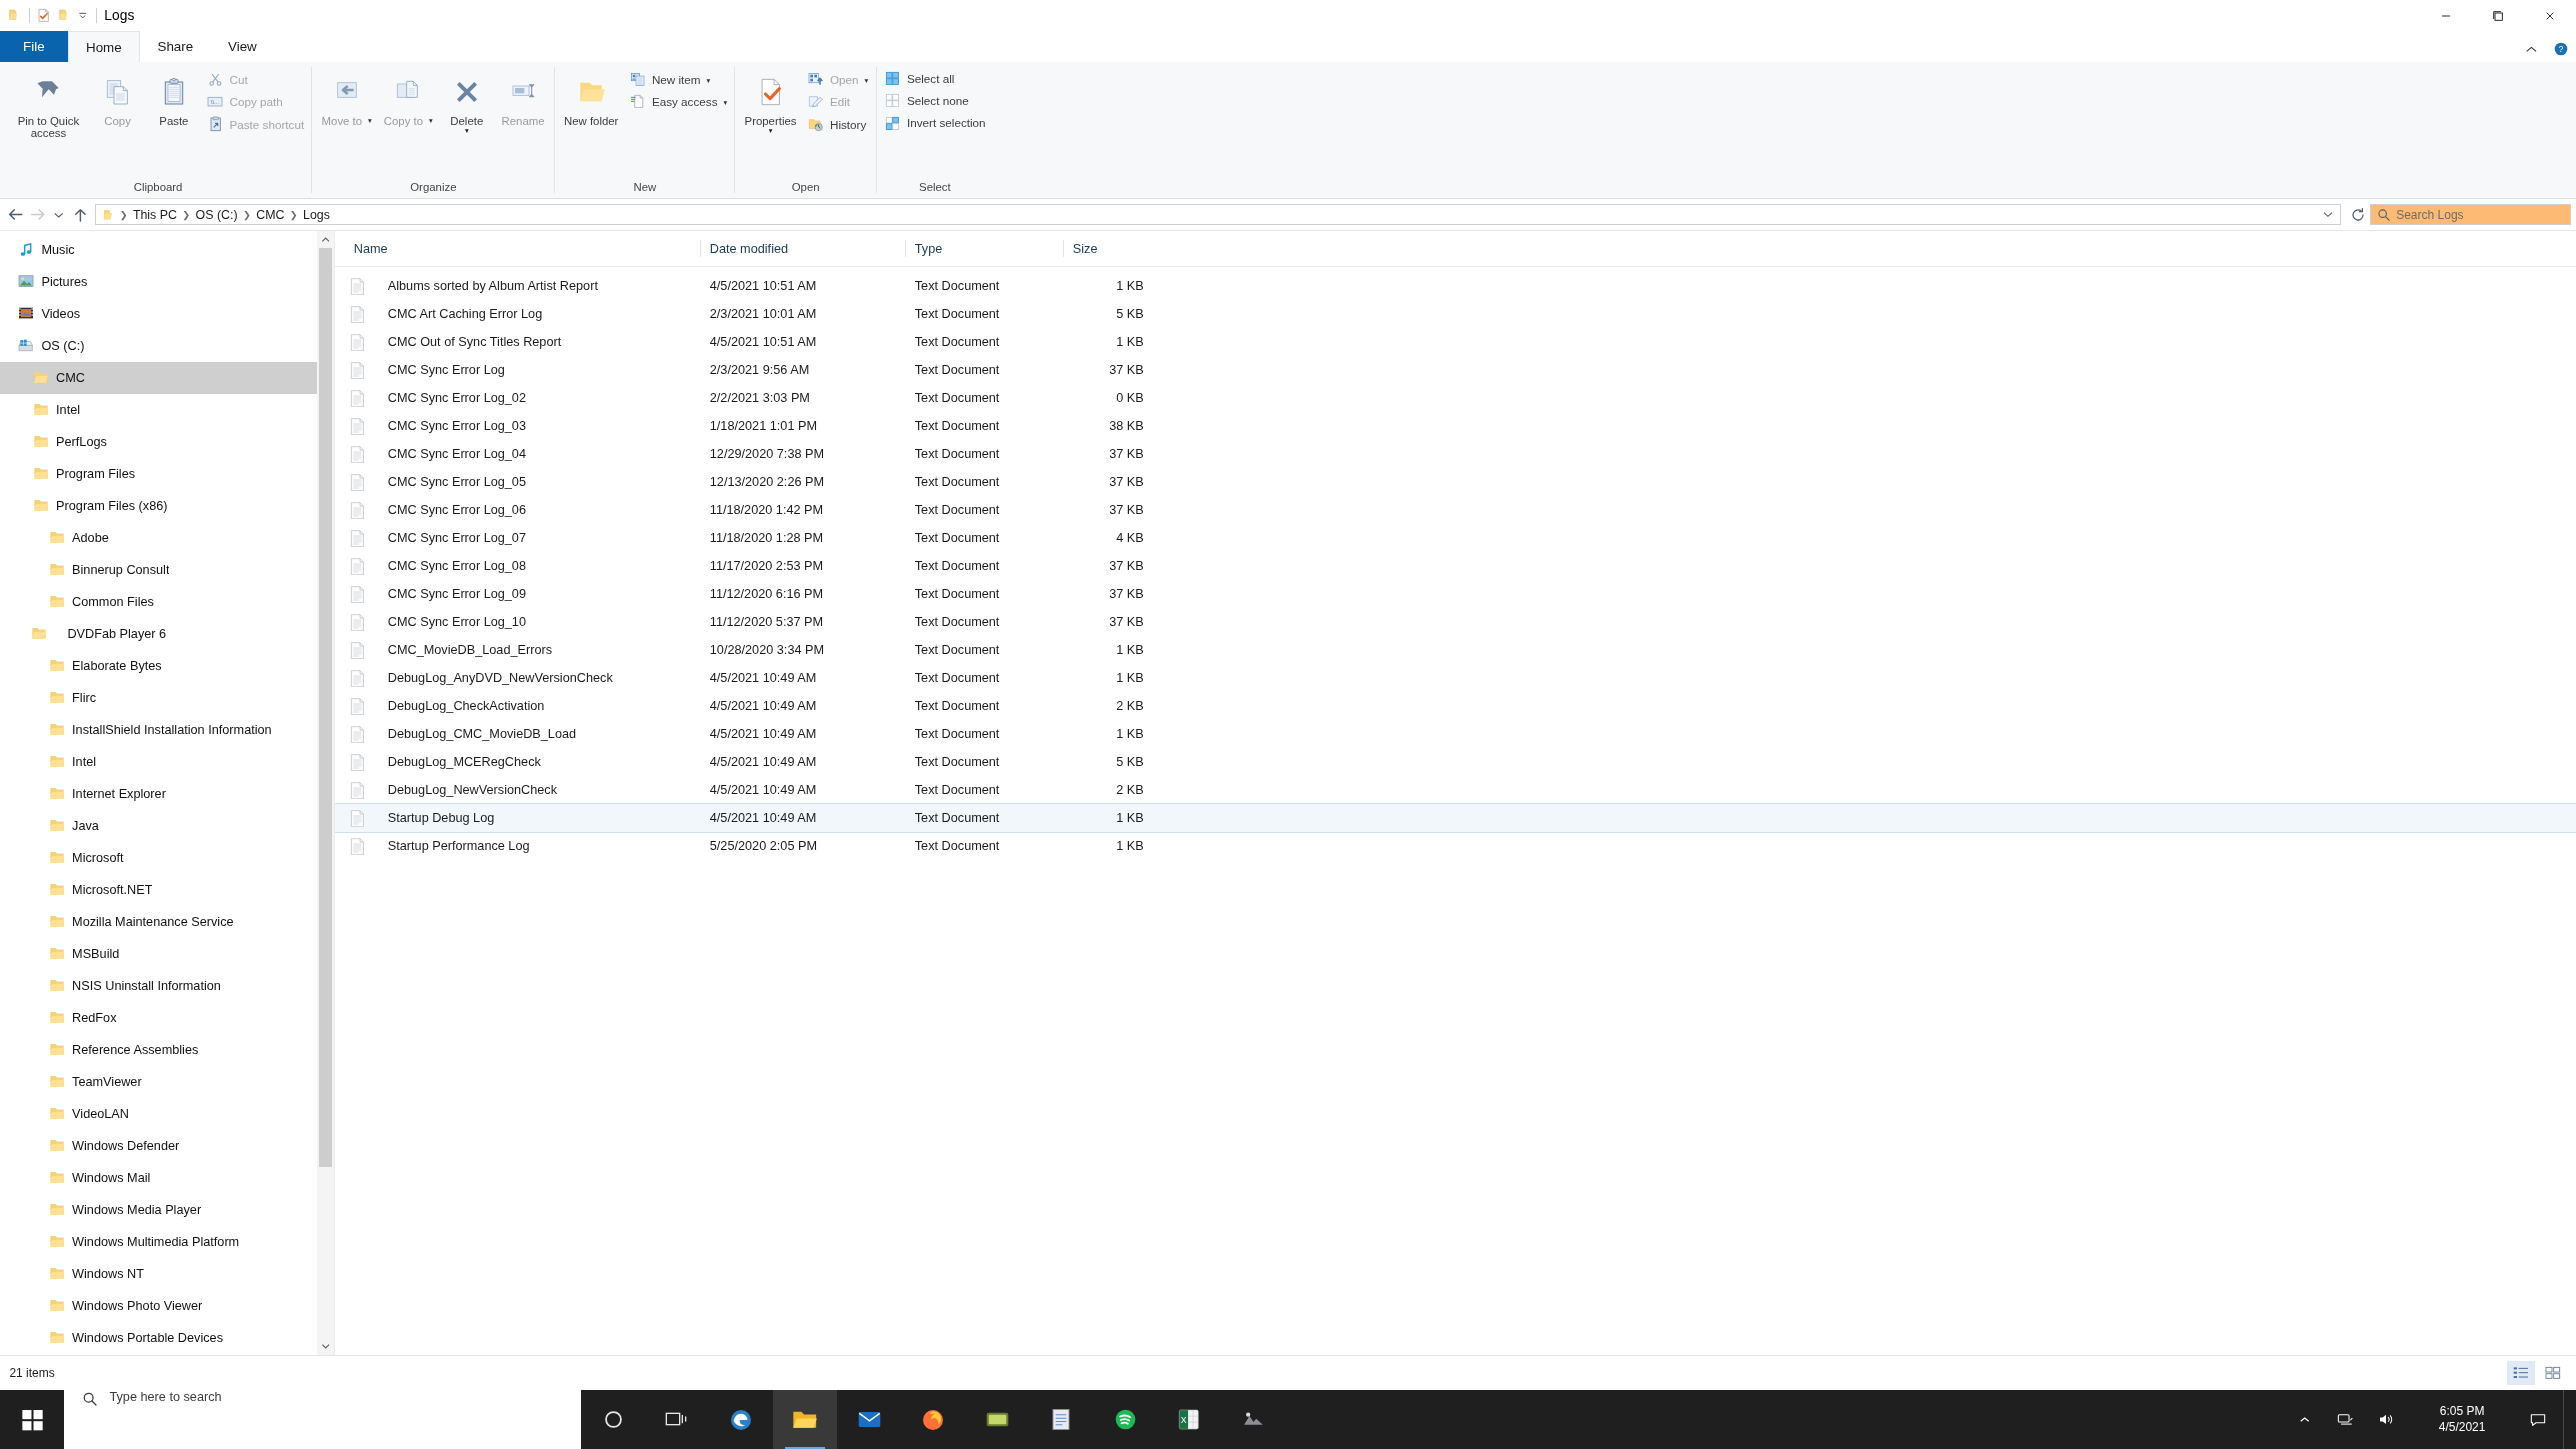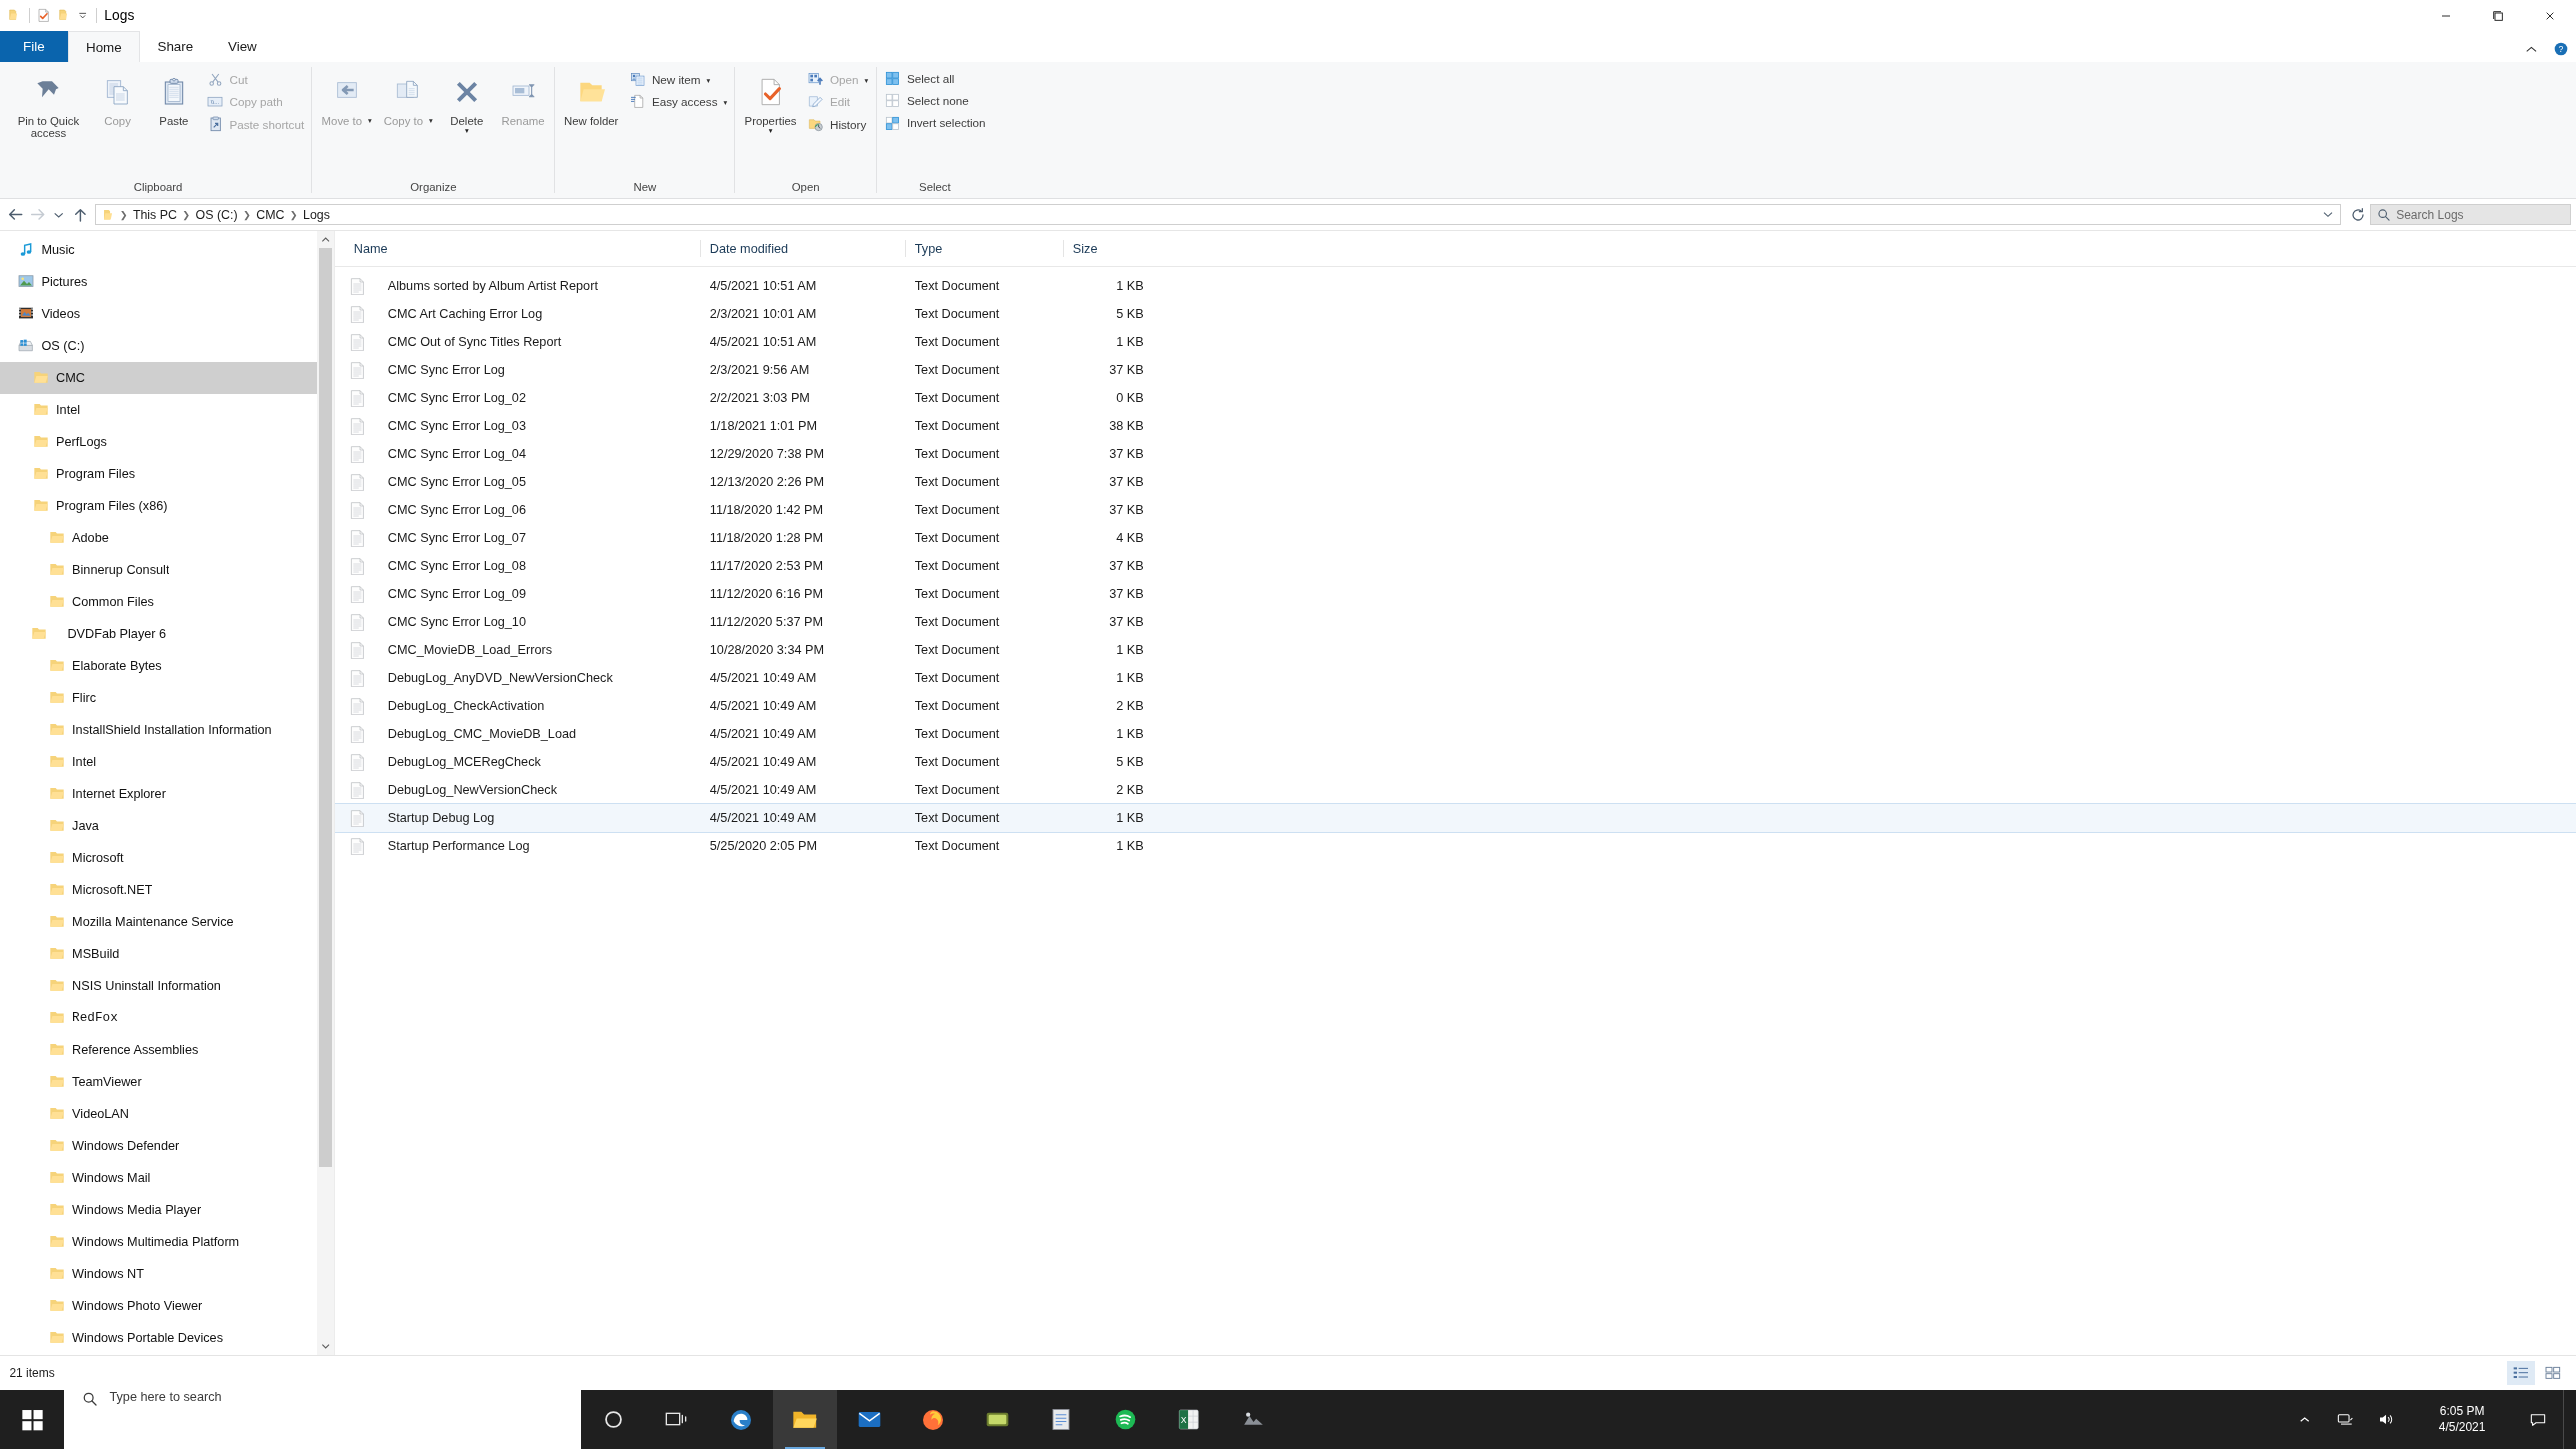--- a/index.html
+++ b/index.html
@@ -78,21 +78,21 @@
     flex:1; height:21.5px; border:0.7px solid #cfcfcf; background:#fff; display:flex; align-items:center;
     margin:0 5.4px 0 4px; padding:0 4px; position:relative;
   }
   .crumbs { display:flex; align-items:center; gap:0; flex:1; }
   .crumb { font-size:12.4px; color:#1c1c1c; padding:0 4.7px; line-height:20px; white-space:nowrap;}
   .crumb-sep { color:#6d6d6d; font-size:9.4px; padding:0 0.7px; }
   .crumb-ico { width:16px; height:16px; display:flex; align-items:center; justify-content:center; margin:0 1.3px 0 1.3px;}
   .addr-right { display:flex; align-items:center; }
   .addr-right .navbtn { width:23px; }
   .searchbox {
-    width:201px; height:21.5px; border:0.7px solid #cfcfcf; background:#e5e5e5;
+    width:201px; height:21.5px; border:0.7px solid #cfcfcf; background:#fdba74;
     display:flex; align-items:center; gap:5.4px; padding:0 5.4px;
   }
   .searchbox .ph { font-size:12px; color:#6b6b6b;}
 
   
   .body { flex:1; display:flex; min-height:0; border-top:0.7px solid #e6e6e6;}
   .navpane {
     width:335px; flex:0 0 335px; background:#fff; overflow:hidden; position:relative;
     border-right:0.7px solid #ececec;
   }
@@ -792,21 +792,21 @@
           </div>
           <div class="titem" style="padding-left: 48px;">
             <span class="ti">
               <svg width="16" height="14.8" viewBox="0 0 24 22">
                 <path d="M2 3h8l2 2h10v14H2z" fill="#f6d37a"></path>
                 <path d="M2 19l3-10h17l-3 10z" fill="#ffe095"></path>
               </svg>
             </span>
             <span class="tl">NSIS Uninstall Information</span>
           </div>
-          <div class="titem" style="padding-left: 48px; font-family: Liberation Mono, monospace;">
+          <div class="titem" style="padding-left: 48px;">
             <span class="ti">
               <svg width="16" height="14.8" viewBox="0 0 24 22">
                 <path d="M2 3h8l2 2h10v14H2z" fill="#f6d37a"></path>
                 <path d="M2 19l3-10h17l-3 10z" fill="#ffe095"></path>
               </svg>
             </span>
             <span class="tl">RedFox</span>
           </div>
           <div class="titem" style="padding-left: 48px;">
             <span class="ti">

